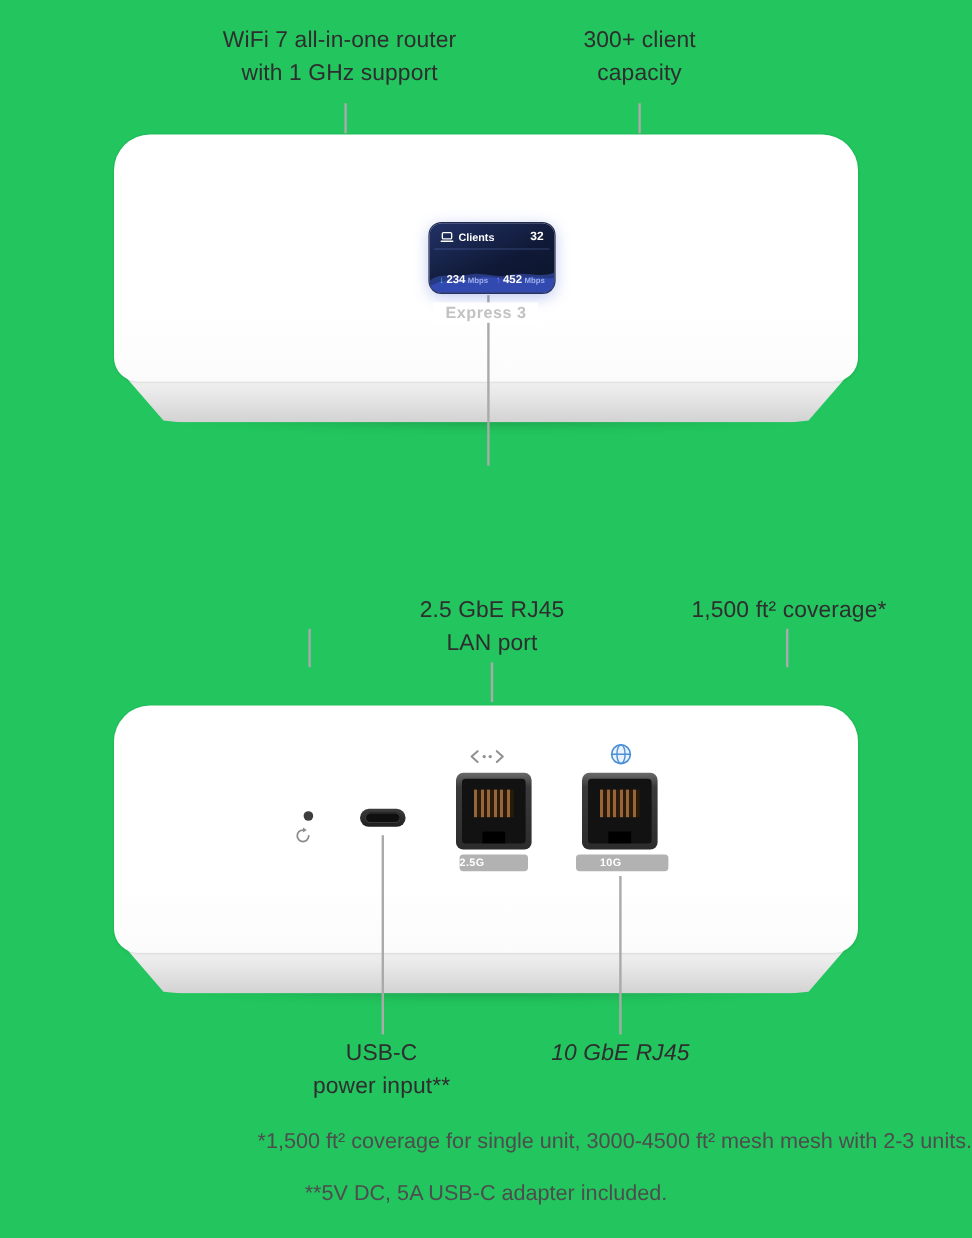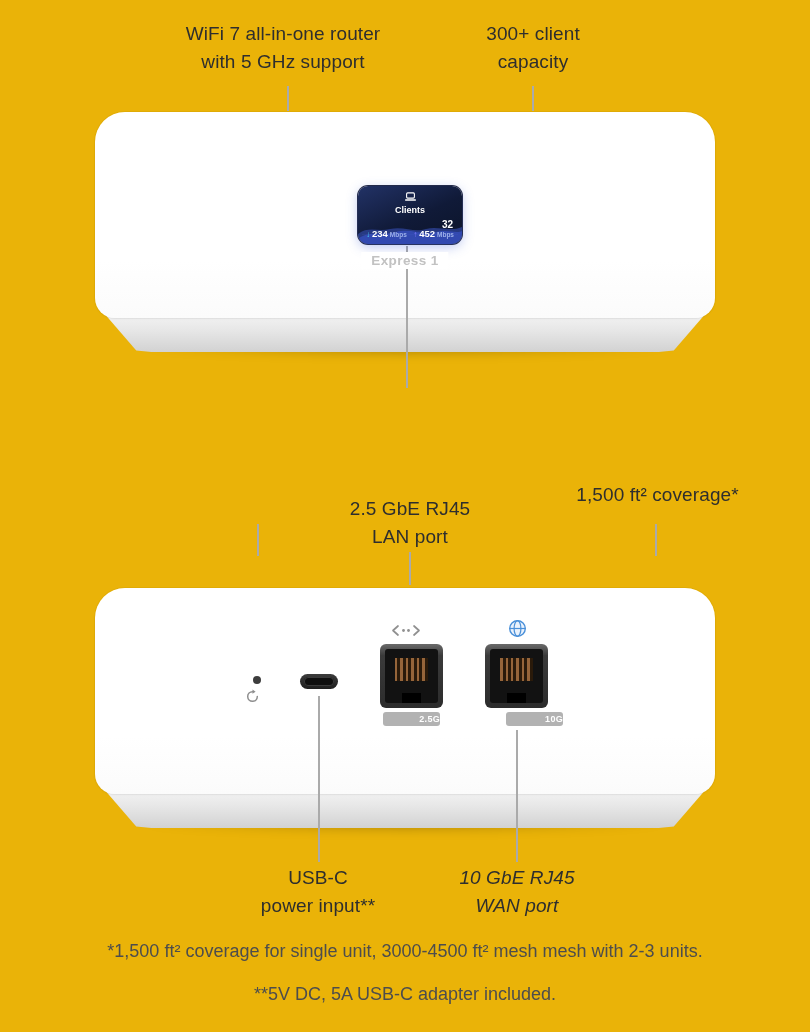--- a/index.html
+++ b/index.html
@@ -1,17 +1,17 @@
 <!DOCTYPE html>
 <html><head>
 <meta charset="utf-8">
 <style>
   html,body { margin:0; padding:0; background:#fafafa; }
   .page {
-    position:relative; width:810px; height:1032px; background:#eab308;
+    position:relative; width:810px; height:1032px; background:#22c55e;
     font-family:"Liberation Sans","DejaVu Sans",sans-serif; color:#2e2e2e; overflow:hidden;
   }
   .callout {
     position:absolute; text-align:center; font-size:19px; line-height:28px;
     font-weight:500; color:#2e2e2e; letter-spacing:0.1px;
   }
   .vline { position:absolute; width:2px; background:#aaaaaa; }
 
   
   .device { position:absolute; width:620px; height:250px; }
@@ -34,21 +34,21 @@
 
   
   .display {
     position:absolute; left:263px; top:74px; width:104px; height:58px;
     border-radius:10px; overflow:hidden; z-index:3;
     background:linear-gradient(155deg,#223266 0%,#101a38 55%,#0c1429 100%);
     box-shadow:0 3px 12px rgba(59,91,214,0.35), 0 0 0 1px rgba(10,16,40,0.9);
   }
   .display-header {
     display:flex; align-items:center; gap:4px; margin:0 4px;
-    padding:6px 5px 4px; border-bottom:1px solid rgba(130,160,255,0.3);flex-direction:column;
+    padding:6px 5px 4px; border-bottom:1px solid rgba(130,160,255,0.3);
   }
   .display-clients-label { font-size:9px; font-weight:700; color:#ffffff; }
   .display-count { margin-left:auto; font-size:10px; font-weight:700; color:#ffffff; }
   .display-waves { position:absolute; bottom:0; left:0; width:104px; height:27px; }
   .display-stats {
     position:absolute; bottom:5px; left:0; right:0;
     display:flex; justify-content:space-between; align-items:baseline; padding:0 8px;
   }
   .stat { display:flex; align-items:baseline; gap:2px; }
   .arrow { font-size:8px; font-weight:700; }
@@ -84,38 +84,38 @@
   .port-lan { left:285px; top:56px; }
   .port-wan { left:390px; top:56px; }
   .port-opening { position:absolute; left:5px; right:5px; top:5px; bottom:5px; background:#121212; border-radius:3px; overflow:hidden; }
   .port-pins {
     position:absolute; left:19%; width:62%; top:16%; height:44%;
     background:repeating-linear-gradient(90deg,#96653a 0px,#96653a 2.5px,#2a1a0a 2.5px,#2a1a0a 5.5px);
   }
   .port-tab { position:absolute; left:33%; width:34%; bottom:0; height:18%; background:#000000; }
   .port-badge {
     position:absolute; width:57px; height:14px; border-radius:3px; background:#b2b2b2;
-    color:#ffffff; font-size:9px; font-weight:700; text-align:right; line-height:14px; letter-spacing:0.3px;
+    color:#ffffff; font-size:9px; font-weight:700; text-align:left; line-height:14px; letter-spacing:0.3px;
   }
   .badge-lan { left:288px; top:124px; }
-  .badge-wan { left:411px; top:124px; }
+  .badge-wan { left:385px; top:124px;padding-left:20px; }
 
   .footnote {
     position:absolute; left:0; width:810px; text-align:center;
     font-size:18px; line-height:22px; font-weight:400; color:#4d4d4d;
   }
 </style>
 </head>
 <body>
 
 <div class="page">
 
   <div class="callout" style="left:143px; top:20px; width:280px;">
     <div>WiFi 7 all-in-one router</div>
-    <div>with 5 GHz support</div>
+    <div>with 1 GHz support</div>
   </div>
   <div class="vline" style="left:287px; top:86px; height:25px;"></div>
 
   <div class="callout" style="left:443px; top:20px; width:180px;">
     <div>300+ client</div>
     <div>capacity</div>
   </div>
   <div class="vline" style="left:532px; top:86px; height:25px;"></div>
 
   <div class="device" style="left:95px; top:112px;">
@@ -143,34 +143,34 @@
           <span class="stat-unit">Mbps</span>
         </span>
         <span class="stat">
           <span class="arrow arrow-up">↑</span>
           <span class="stat-val">452</span>
           <span class="stat-unit">Mbps</span>
         </span>
       </div>
     </div>
 
-    <div class="model-name">Express 1</div>
+    <div class="model-name">Express 3</div>
   </div>
 
   <div class="vline connector" style="left:406px; top:246px; height:142px;"></div>
 
   <div class="vline" style="left:257px; top:524px; height:32px;"></div>
 
   <div class="callout" style="left:325px; top:495px; width:170px;text-align:center;">
     <div>2.5 GbE RJ45</div>
     <div>LAN port</div>
   </div>
   <div class="vline" style="left:409px; top:552px; height:33px;"></div>
 
-  <div class="callout" style="left:550px; top:481px; width:215px;">1,500 ft² coverage*</div>
+  <div class="callout" style="left:550px; top:495px; width:215px;">1,500 ft² coverage*</div>
   <div class="vline" style="left:655px; top:524px; height:32px;"></div>
 
   <div class="device" style="left:95px; top:588px;">
     <div class="device-shadow"></div>
     <div class="device-base"></div>
     <div class="device-body"></div>
 
     <div class="reset-dot"></div>
     <svg class="reset-icon" viewBox="0 0 15 15">
       <path d="M12.3 7.5 A4.8 4.8 0 1 1 7.5 2.7" fill="none" stroke="#8d8d8d" stroke-width="1.5" stroke-linecap="round"></path>
@@ -211,19 +211,18 @@
 
   <div class="vline connector" style="left:318px; top:696px; height:166px;"></div>
   <div class="callout" style="left:228px; top:864px; width:180px;">
     <div>USB-C</div>
     <div>power input**</div>
   </div>
 
   <div class="vline connector" style="left:516px; top:730px; height:132px;"></div>
   <div class="callout" style="left:427px; top:864px; width:180px;font-style:italic;">
     <div>10 GbE RJ45</div>
-    <div>WAN port</div>
-  </div>
-
-  <div class="footnote" style="top:940px;">*1,500 ft² coverage for single unit, 3000-4500 ft² mesh mesh with 2-3 units.</div>
+  </div>
+
+  <div class="footnote" style="top:940px;text-align:right;">*1,500 ft² coverage for single unit, 3000-4500 ft² mesh mesh with 2-3 units.</div>
   <div class="footnote" style="top:983px;">**5V DC, 5A USB-C adapter included.</div>
 
 </div>
 
 </body></html>

